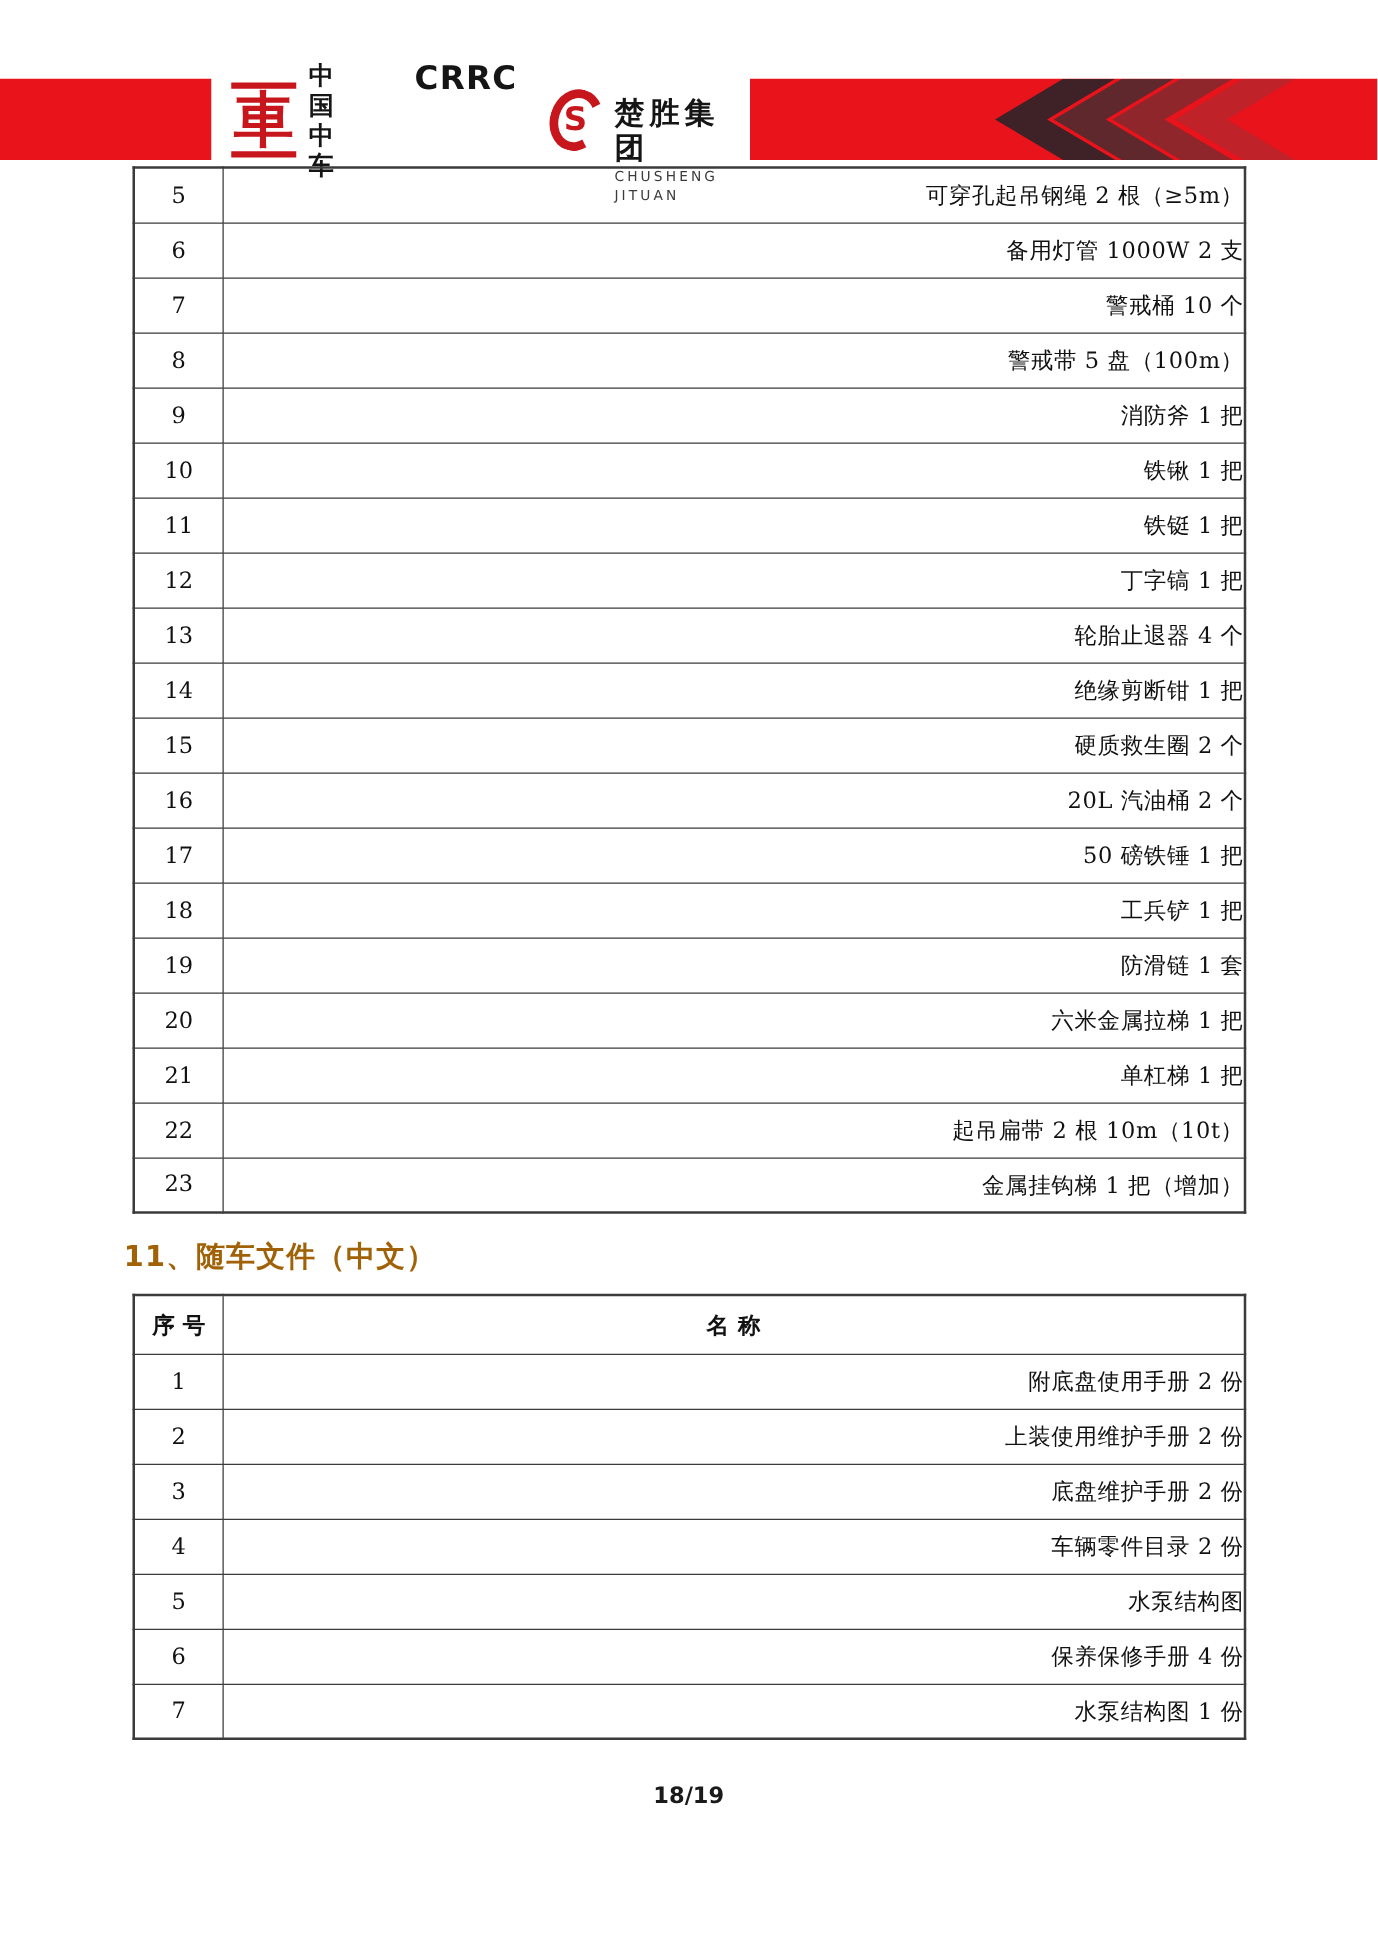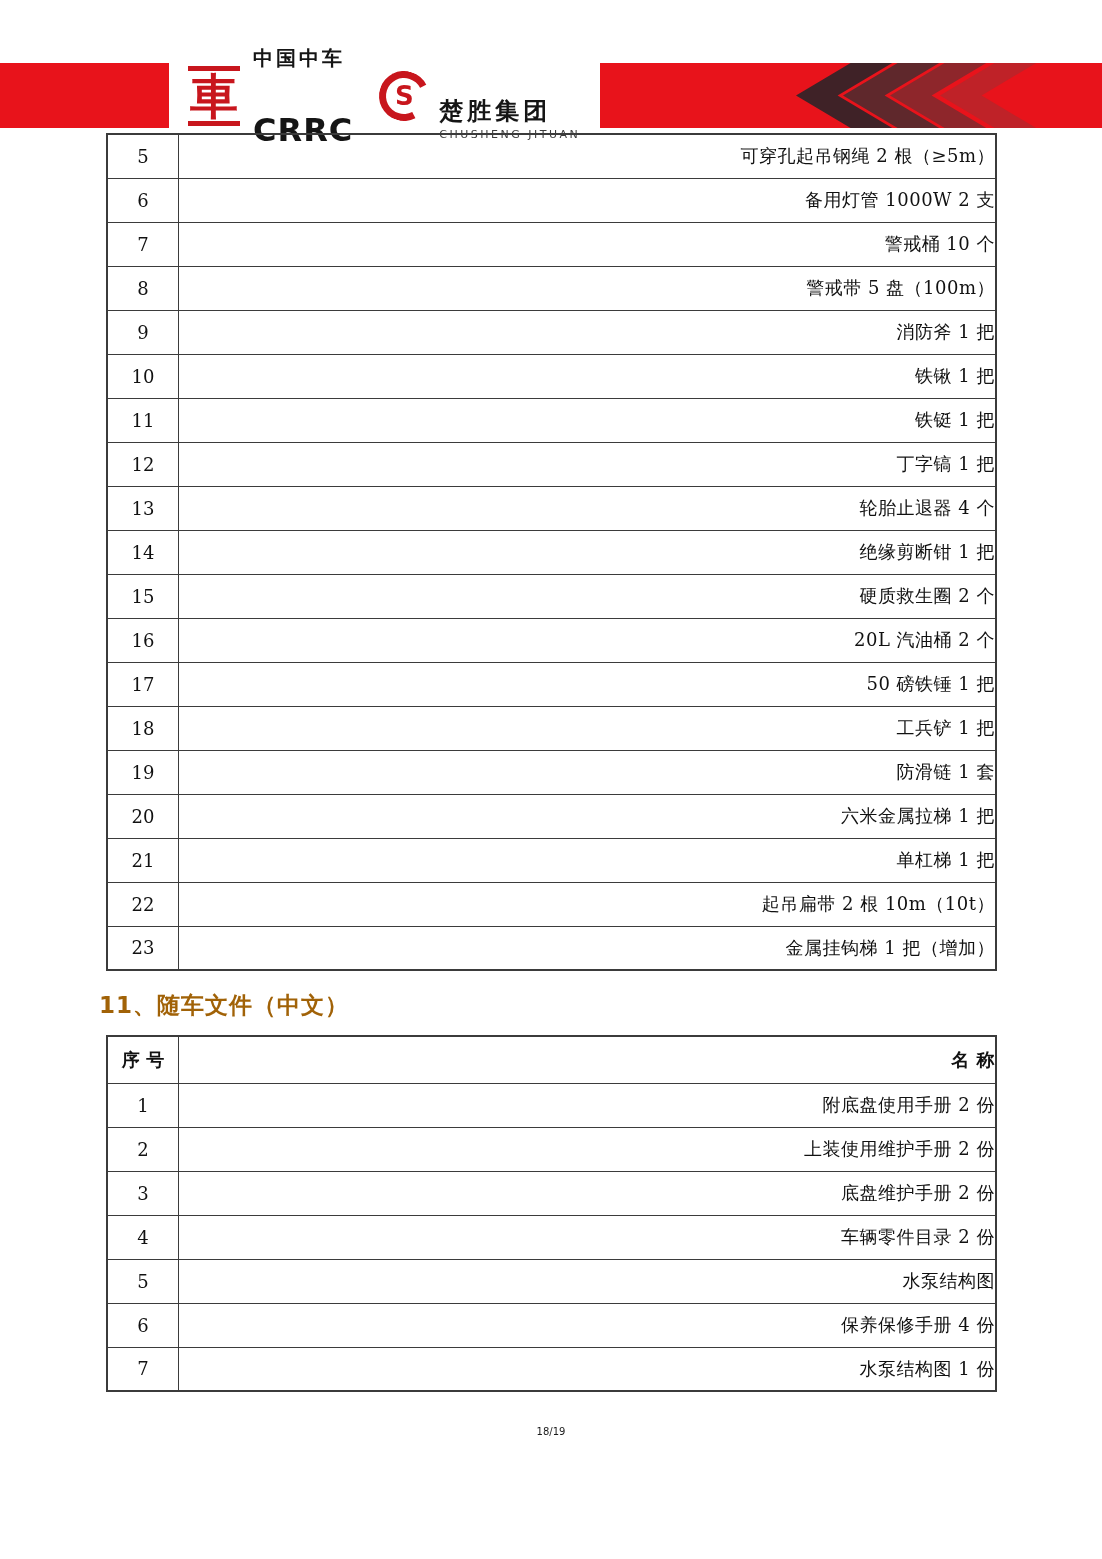--- a/index.html
+++ b/index.html
@@ -26,28 +26,28 @@
   .crrc-logo{display:flex;align-items:center;gap:10px;}
   .crrc-emblem{
     width:58px;height:62px;display:flex;flex-direction:column;align-items:center;justify-content:center;
     color:var(--logo-red,#c8161d);
   }
   .crrc-emblem .bar{width:52px;height:5px;background:var(--logo-red,#c8161d);}
   .crrc-emblem .glyph{
     font-size:48px;line-height:50px;font-weight:900;
     font-family:"DejaVu Sans","Liberation Sans",sans-serif;
   }
-  .crrc-text{display:flex;flex-direction:column;justify-content:center;gap:45px;}
+  .crrc-text{display:flex;flex-direction:row;justify-content:center;gap:45px;}
   .crrc-cn{
     font-family:"DejaVu Sans","Liberation Sans",sans-serif;
     font-size:20px;font-weight:700;color:#151515;letter-spacing:3px;line-height:24px;
   }
   .crrc-en{
     font-family:"DejaVu Sans","Liberation Sans",sans-serif;
-    font-size:32px;font-weight:800;color:#151515;letter-spacing:1px;line-height:30px;
+    font-size:26px;font-weight:800;color:#151515;letter-spacing:1px;line-height:30px;
   }
   .cs-logo{display:flex;align-items:center;gap:10px;}
   .cs-emblem{
     width:50px;height:50px;border-radius:50%;
     border:7px solid var(--logo-red,#c8161d);
     border-right-color:transparent;
     box-sizing:border-box;
     display:flex;align-items:center;justify-content:center;
     transform:rotate(18deg);
   }
@@ -75,35 +75,35 @@
   table{border-collapse:collapse;width:891px;table-layout:fixed;}
   table,td,th{border:1px solid #3b3b3b;}
   table{border-width:2px;}
   td,th{padding:0;vertical-align:middle;}
   .col-no{width:70px;text-align:center;font-size:18px;}
   .col-name{text-align:right;padding-left:12px;font-size:18px;letter-spacing:0.5px;}
   #equipment-table tr{height:44px;}
   #documents-table tr{height:44px;}
   #documents-table tr.head-row{height:47px;}
   th{font-size:19px;font-weight:700;}
-  th.col-name{padding-left:0;}
+  th.col-name{text-align:center;padding-left:0;}
 
   .section-title{
     position:absolute;left:99px;top:990px;
     font-size:23px;font-weight:700;color:#a16207;
     font-family:"DejaVu Sans","Liberation Sans",sans-serif;
     letter-spacing:1px;
   }
   .doc-table-wrap{position:absolute;left:106px;top:1035px;width:816px;}
 
   
   .footer{
     position:absolute;left:0;top:1426px;width:1102px;text-align:center;
     font-family:"DejaVu Sans","Liberation Sans",sans-serif;
-    font-size:10px;font-weight:400;color:#1a1a1a;
+    font-size:18px;font-weight:700;color:#1a1a1a;
   }
 </style>
 </head>
 <body>
 
 <div class="banner">
   <div class="chev" style="background: rgb(191, 34, 40); left: 940px; z-index: 1;"></div>
   <div class="chev" style="background: rgb(142, 38, 43); left: 890px; z-index: 2;"></div>
   <div class="chev" style="background: rgb(95, 40, 44); left: 843px; z-index: 3;"></div>
   <div class="chev" style="background: rgb(63, 34, 39); left: 796px; z-index: 4;"></div>

